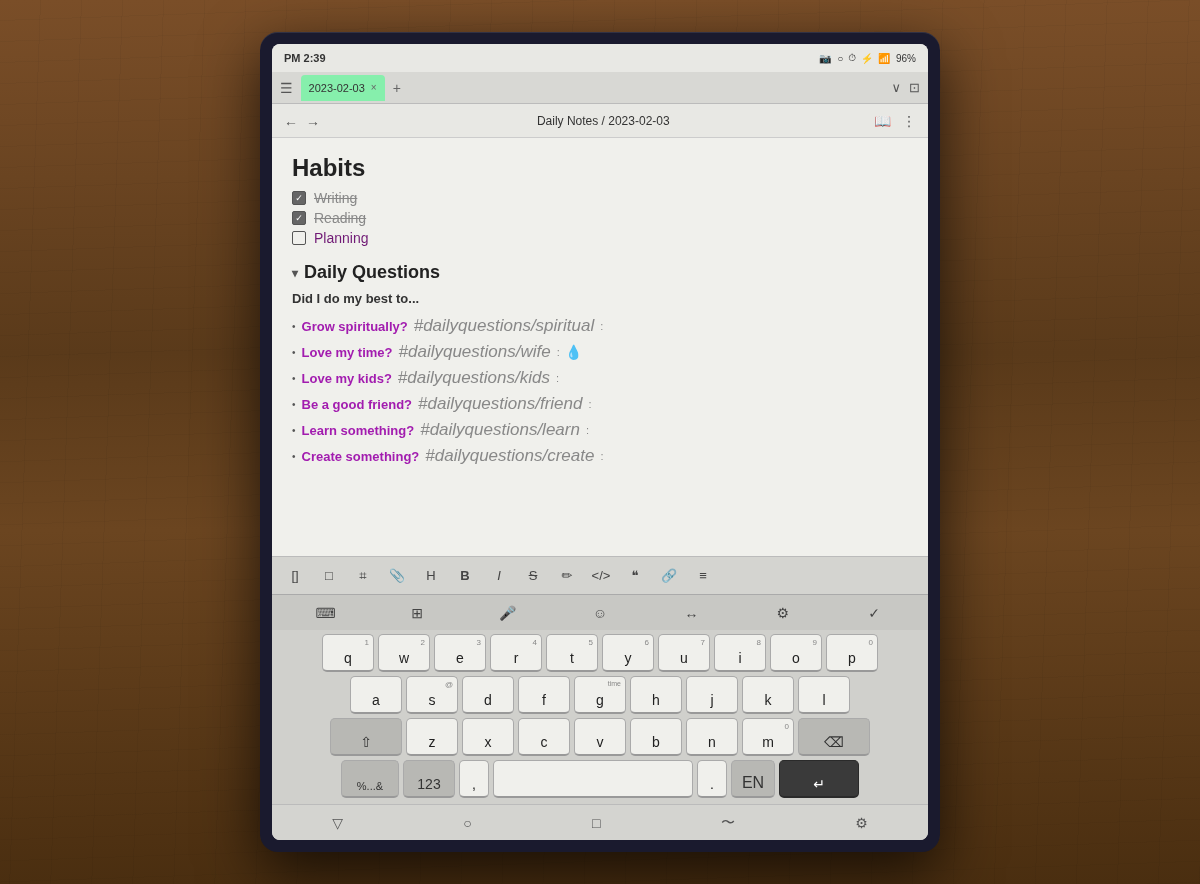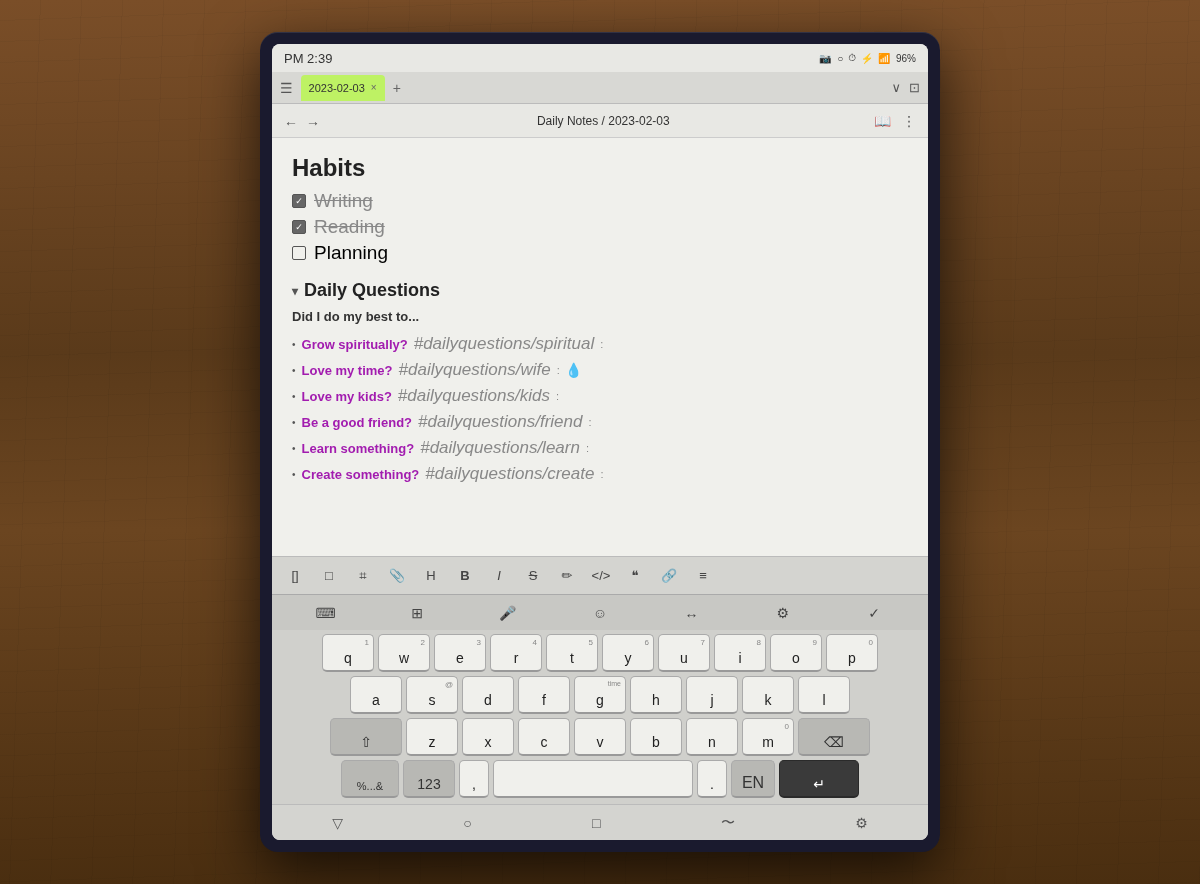--- a/index.html
+++ b/index.html
@@ -73,23 +73,23 @@
     .status-bar {
       background: #e8e8e4;
       height: 28px;
       display: flex;
       align-items: center;
       justify-content: space-between;
       padding: 0 12px;
       flex-shrink: 0;
     }
     .status-left {
-      font-size: 13px;
-      color: #333;
-      font-weight: 400;
+      font-size: 11px;
+      color: #333;
+      font-weight: 700;
     }
     .status-right {
       display: flex;
       align-items: center;
       gap: 5px;
       font-size: 10px;
       color: #333;
     }
 
     
@@ -100,21 +100,21 @@
       align-items: center;
       padding: 0 8px;
       gap: 4px;
       border-bottom: 1px solid #bbb;
       flex-shrink: 0;
     }
     .tab-item {
       display: flex;
       align-items: center;
       gap: 6px;
-      background: #bef264;
+      background: #86efac;
       border-radius: 4px 4px 0 0;
       padding: 4px 8px;
       font-size: 11px;
       color: #333;
       height: 26px;
     }
     .tab-close {
       font-size: 10px;
       color: #666;
       cursor: pointer;
@@ -187,42 +187,42 @@
       font-size: 24px;
       font-weight: bold;
       color: #222;
       margin-bottom: 8px;
     }
     .habit-item {
       display: flex;
       align-items: center;
       gap: 8px;
       margin-bottom: 4px;
-      font-size: 19px;
+      font-size: 14px;
     }
     .checkbox {
       width: 14px;
       height: 14px;
       border: 1.5px solid #555;
       border-radius: 2px;
       display: flex;
       align-items: center;
       justify-content: center;
       flex-shrink: 0;
     }
     .checkbox.checked {
       background: #666;
     }
     .checkbox.checked::after {
       content: '✓';
       color: white;
       font-size: 9px;
     }
     .habit-text {
-      color: #000000;
+      color: #701a75;
     }
     .habit-text.strikethrough {
       text-decoration: line-through;
       color: #888;
     }
 
     .section-daily {
       margin-bottom: 12px;
     }
     .section-daily-title {

